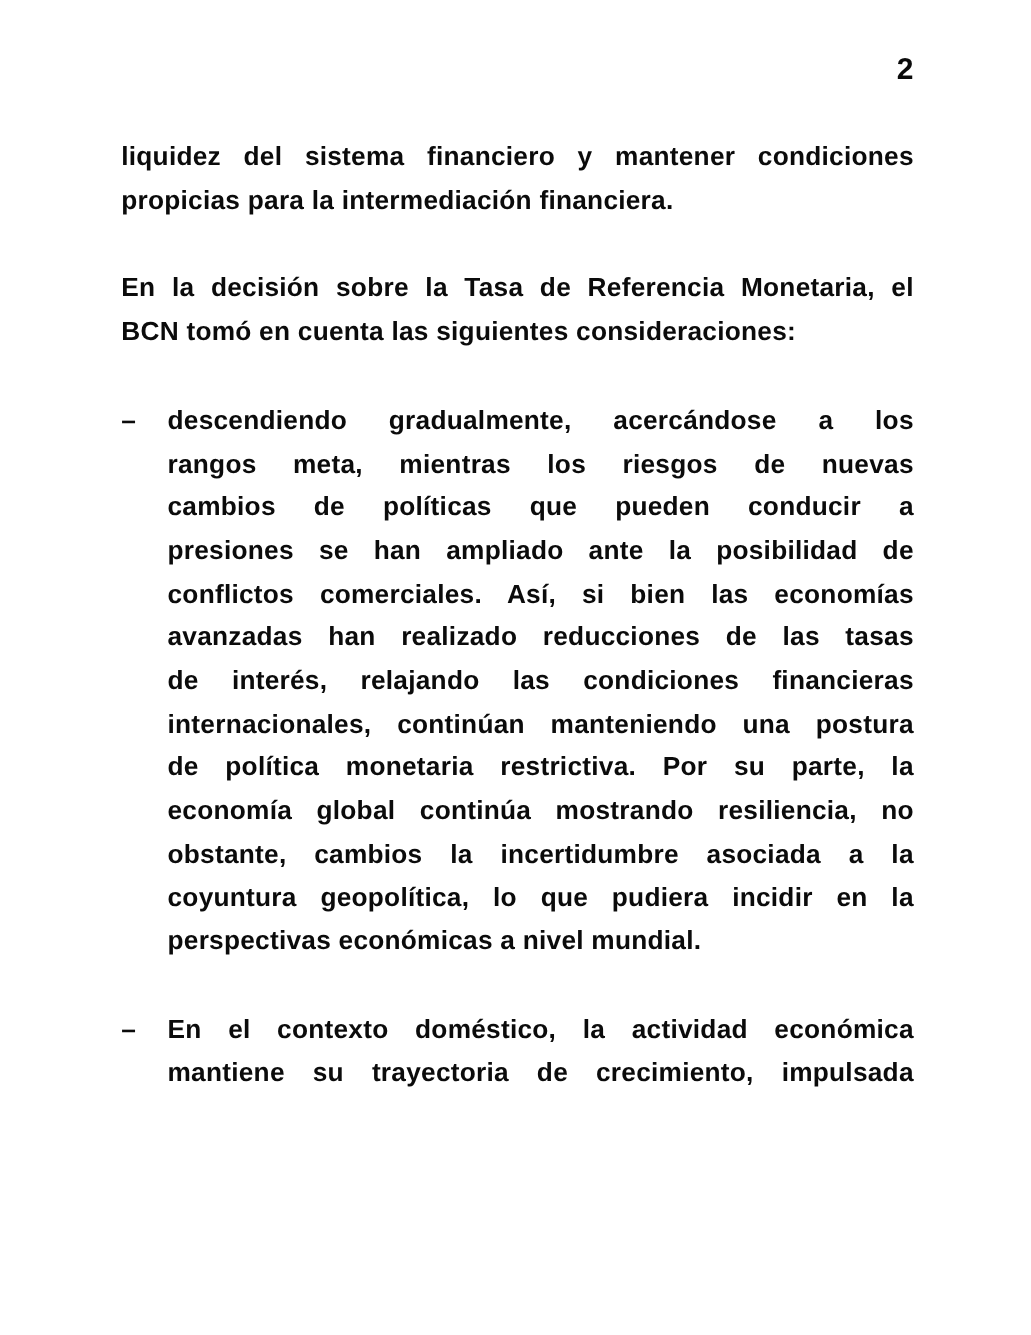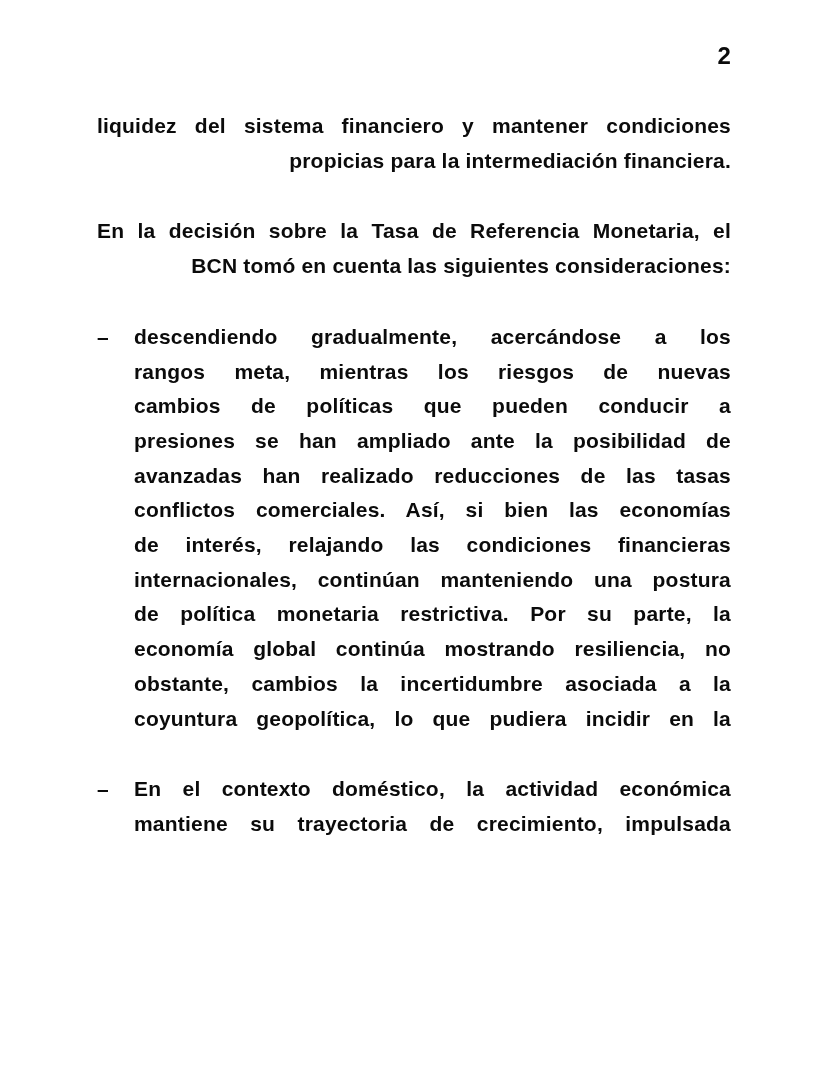--- a/index.html
+++ b/index.html
@@ -36,21 +36,21 @@
   .block {
     margin: 0 0 36px 0;
   }
   .block:last-child {
     margin-bottom: 0;
   }
   .line {
     font-size: 21px;
     line-height: 34.7px;
     letter-spacing: 0.2px;
-    text-align: right;
+    text-align: left;
   }
   .line.just {
     text-align: justify;
     text-align-last: justify;
     text-justify: inter-word;
   }
   .bullet {
     position: relative;
     padding-left: 37px;
   }
@@ -75,28 +75,29 @@
       <div class="block">
         <div class="line just">En la decisión sobre la Tasa de Referencia Monetaria, el</div>
         <div class="line">BCN tomó en cuenta las siguientes consideraciones:</div>
       </div>
       <div class="block bullet">
         <span class="marker">–</span>
         <div class="line just">descendiendo gradualmente, acercándose a los</div>
         <div class="line just">rangos meta, mientras los riesgos de nuevas</div>
         <div class="line just">cambios de políticas que pueden conducir a</div>
         <div class="line just">presiones se han ampliado ante la posibilidad de</div>
+        <div class="line just">conflictos comerciales. Así, si bien las economías</div>
         <div class="line just">avanzadas han realizado reducciones de las tasas</div>
-        <div class="line just">conflictos comerciales. Así, si bien las economías</div>
         <div class="line just">de interés, relajando las condiciones financieras</div>
         <div class="line just">internacionales, continúan manteniendo una postura</div>
         <div class="line just">de política monetaria restrictiva. Por su parte, la</div>
         <div class="line just">economía global continúa mostrando resiliencia, no</div>
         <div class="line just">obstante, cambios la incertidumbre asociada a la</div>
         <div class="line just">coyuntura geopolítica, lo que pudiera incidir en la</div>
+        <div class="line">perspectivas económicas a nivel mundial.</div>
       </div>
       <div class="block bullet">
         <span class="marker">–</span>
         <div class="line just">En el contexto doméstico, la actividad económica</div>
         <div class="line just">mantiene su trayectoria de crecimiento, impulsada</div>
       </div>
     </div>
 </div>
 
 </body></html>

